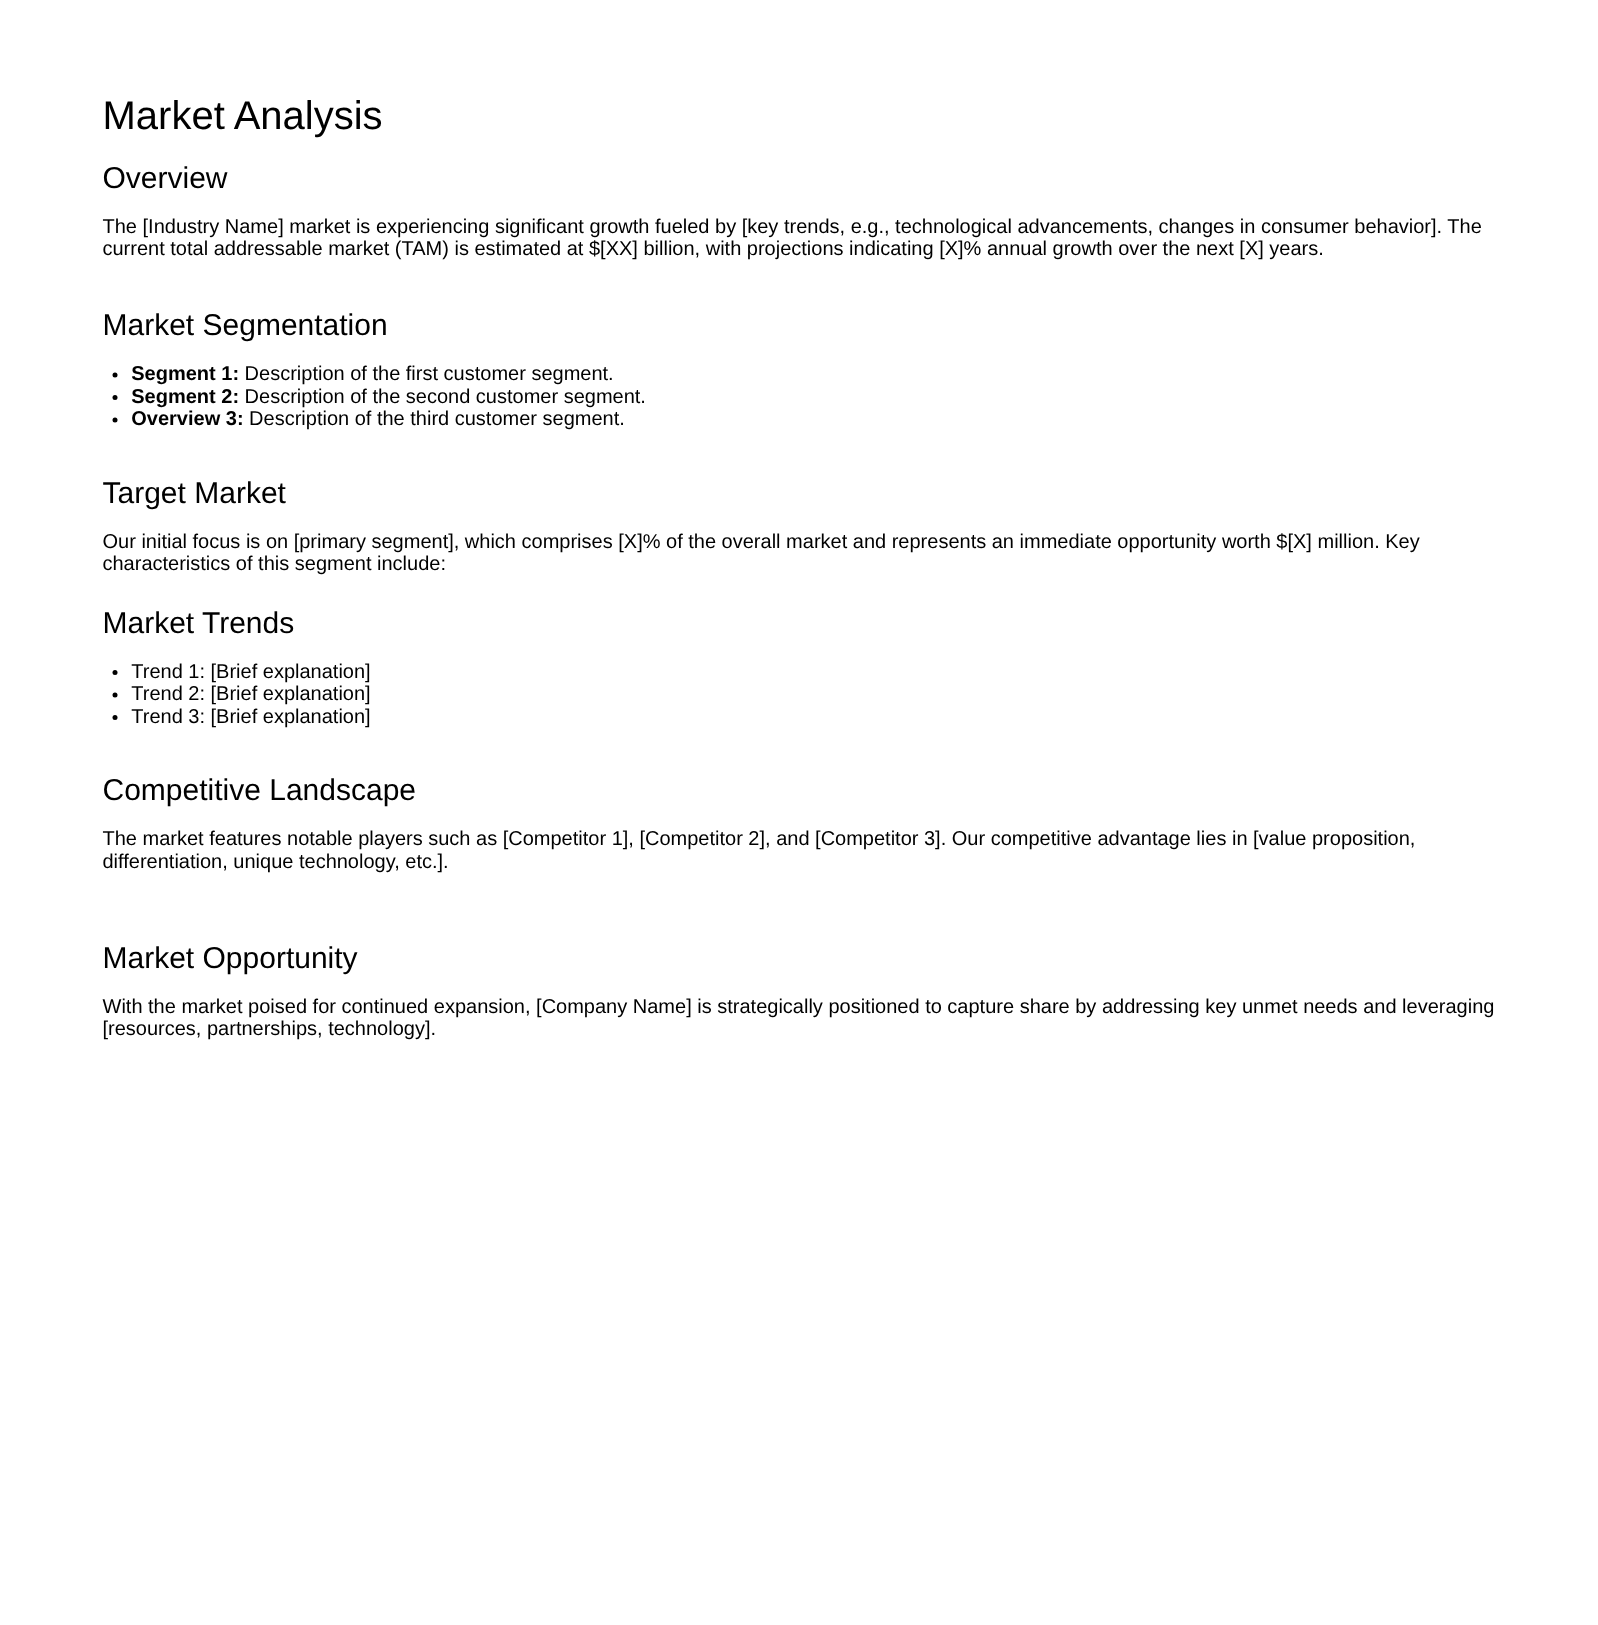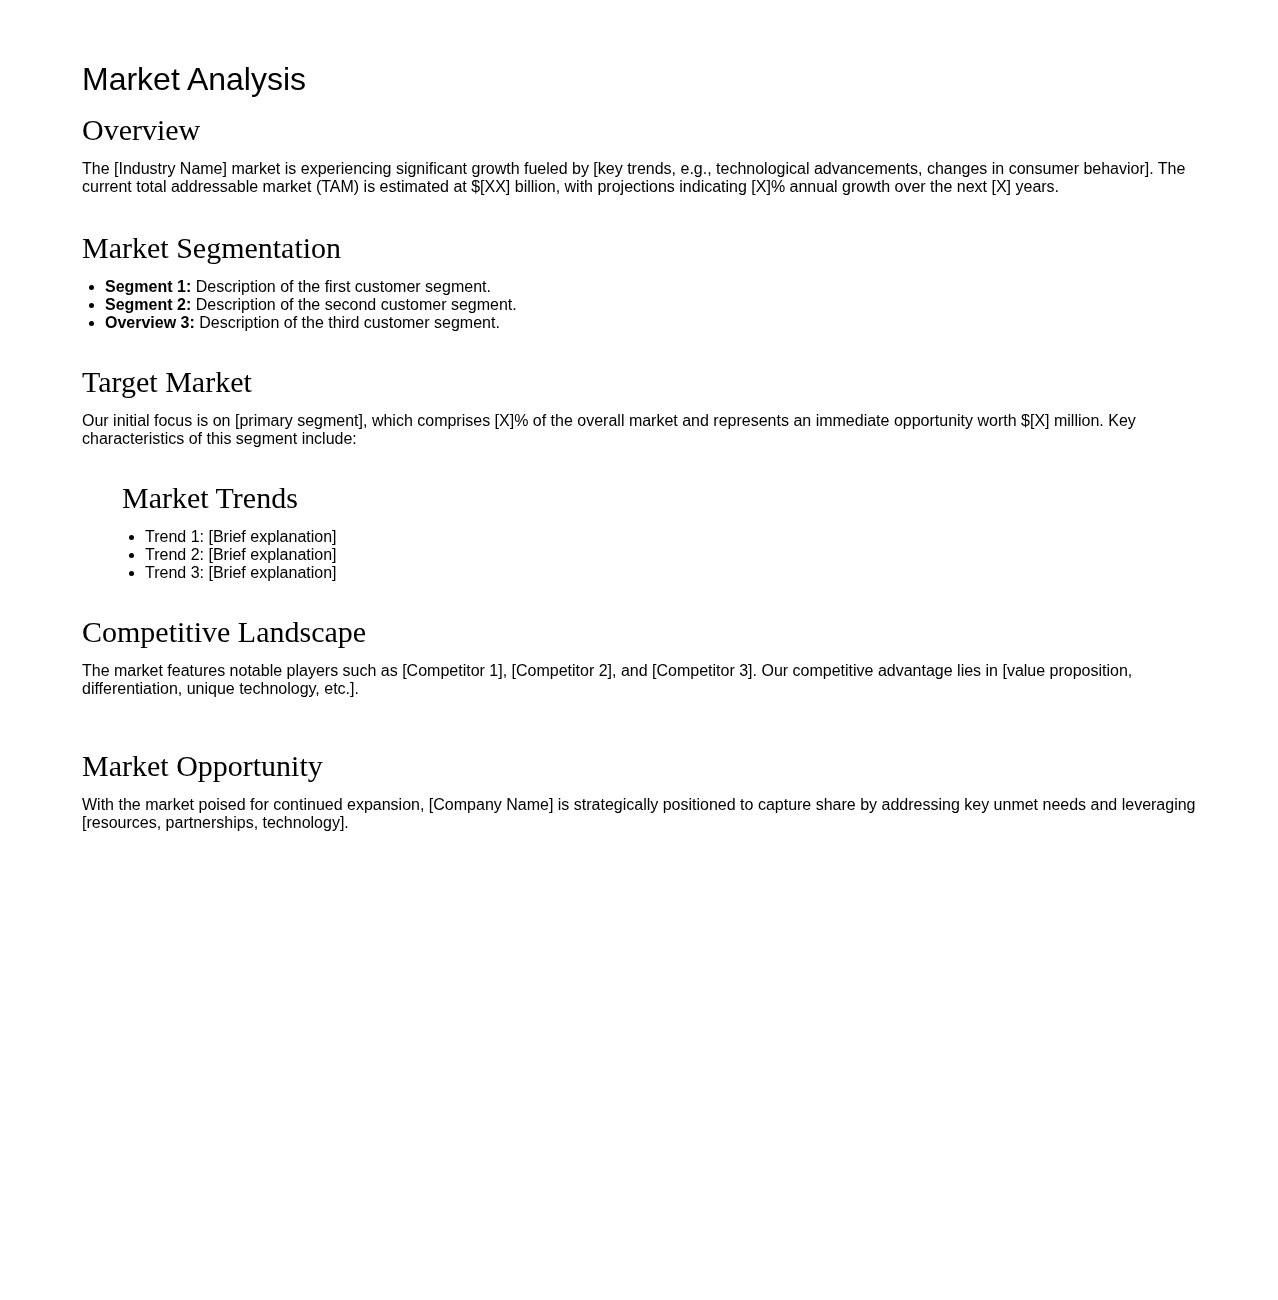--- a/index.html
+++ b/index.html
@@ -17,46 +17,45 @@
     }
     .doc {
       position: relative;
       padding: 58px 0 0 82px;
       width: 1116px;
     }
     h1 {
       font-size: 32px;
       font-weight: normal;
       line-height: 37px;
-      margin: 3px 0 18px 0;
+      margin: 16px 0 18px 0;
     }
     h2 {
-      font-size: 30px;
+      font-size: 24px;
       font-weight: normal;
       line-height: 28px;
       margin: 0 0 16px 0;
-      font-family: Liberation Serif, serif;
     }
     p {
       margin: 0 0 16px 0;
     }
     ul {
       margin: 0 0 16px 0;
       padding-left: 23px;
     }
     li {
       margin: 0;
     }
     .section {
       margin-bottom: 36px;
     }
     .section.s-overview { margin-bottom: 38px; }
     .section.s-seg { margin-bottom: 36px; }
-    .section.s-target { margin-bottom: 36px; }
-    .section.s-trends { margin-bottom: 36px; margin-left: 40px; }
+    .section.s-target { margin-bottom: 24px; }
+    .section.s-trends { margin-bottom: 36px; }
     .section.s-comp { margin-bottom: 54px; }
     strong { font-weight: bold; text-align: center; }
   </style>
 </head>
 <body>
 
 <div class="doc">
   <h1>Market Analysis</h1>
 
   <div class="section s-overview">

